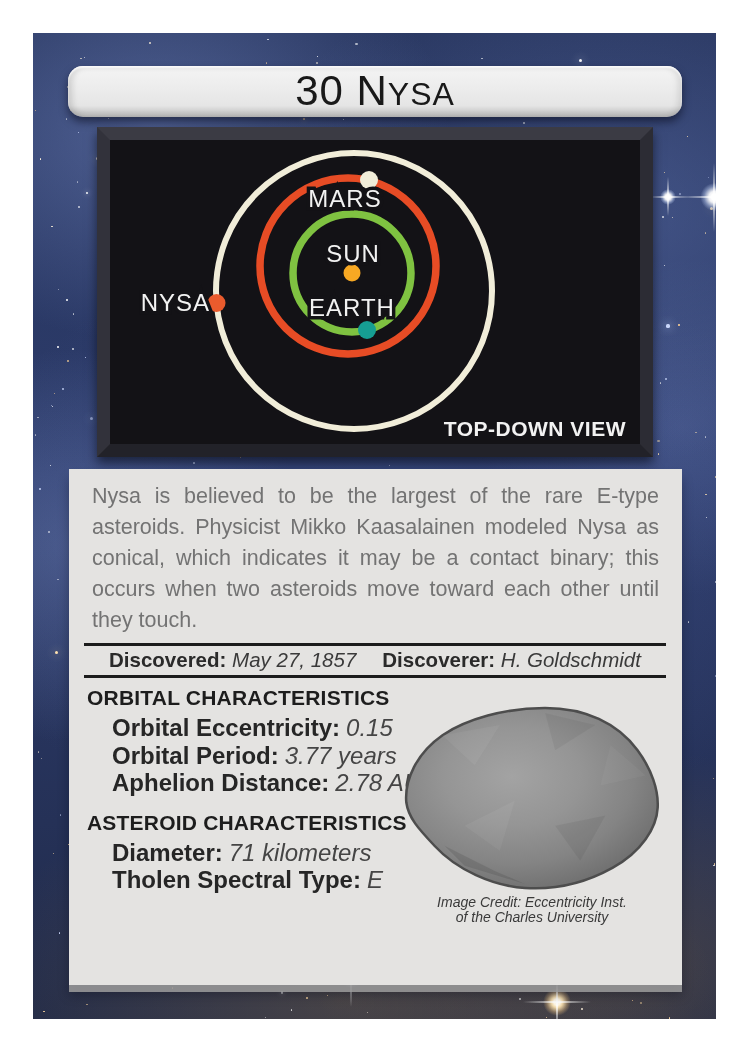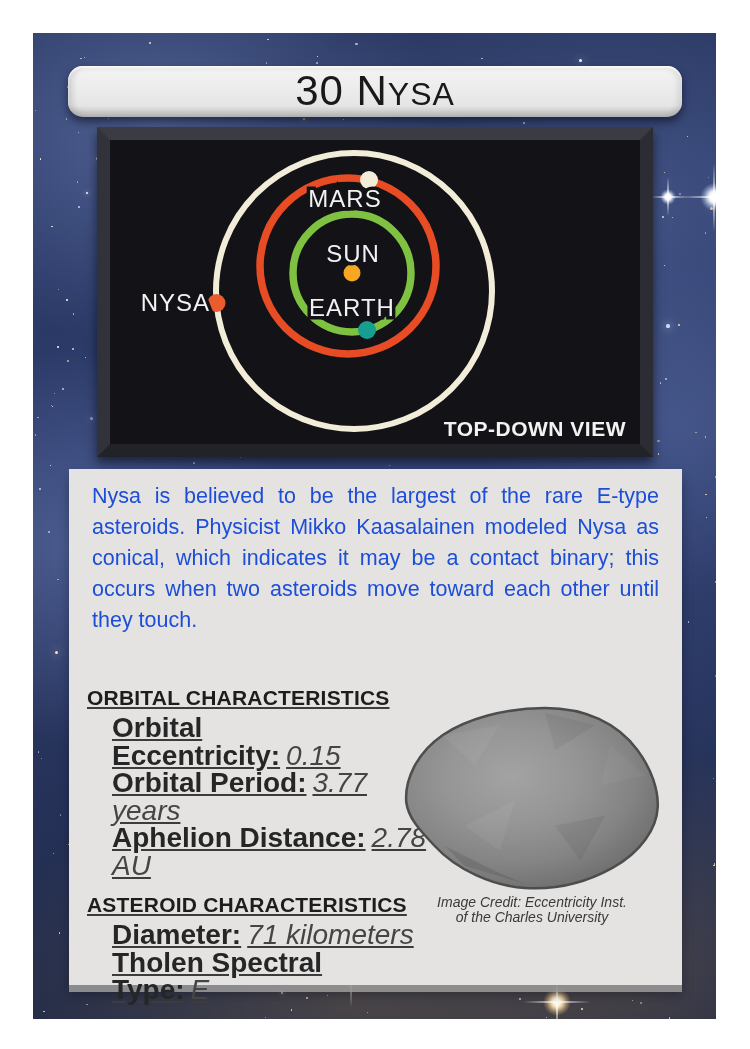--- a/index.html
+++ b/index.html
@@ -38,29 +38,29 @@
     border:13px solid;border-color:#3b3b44 #2c2c34 #222229 #32323b;background:#fca5a5;
     box-shadow:0 6px 10px rgba(5,8,20,0.6);}
   .orbit-svg{display:block;width:530px;height:304px;}
   .orbit-svg text{fill:#f2f2f2;font-family:"Liberation Sans",sans-serif;letter-spacing:1px;
     paint-order:stroke;stroke:#131216;stroke-width:7px;}
   .orbit-svg text.view{font-weight:bold;letter-spacing:0.5px;stroke-width:0;}
   
   .info-panel{position:absolute;left:69px;top:469px;width:613px;height:516px;background:#e4e3e1;
     box-shadow:0 7px 0 rgba(158,158,158,0.85), 0 10px 10px rgba(10,12,25,0.35);color:#3c3c3c;}
   .about{position:absolute;left:23px;top:12px;width:567px;margin:0;font-size:21.5px;line-height:31px;
-    text-align:justify;color:#1d4ed8;}
+    text-align:justify;color:#737373;}
   .disc-row{position:absolute;left:15px;top:174px;width:582px;border-top:3px solid #1c1c1c;
     border-bottom:3px solid #1c1c1c;display:flex;justify-content:center;align-items:center;gap:26px;
     padding:2px 0 3px 0;font-size:20.5px;color:#2a2a2a;}
   .disc-row .lbl{font-weight:bold;}
   .disc-row .val{font-style:italic;color:#3a3a3a;}
-  .stats-col{position:absolute;left:18px;top:209px;width:340px;text-decoration:underline;}
+  .stats-col{position:absolute;left:18px;top:209px;width:340px;}
   .stats-col h3{margin:8px 0 4px 0;font-size:21px;color:#1d1d1d;letter-spacing:0.2px;}
-  .stat{padding-left:25px;font-size:28px;line-height:27.5px;color:#262626;}
+  .stat{padding-left:25px;font-size:24px;line-height:27.5px;color:#262626;}
   .stat .sl{font-weight:bold;}
   .stat .sv{font-style:italic;color:#454545;margin-left:6px;}
   .stats-col h3.second{margin-top:14px;}
   .model-col{position:absolute;left:328px;top:228px;width:270px;text-align:center;}
   .model-col svg{display:block;margin:8px auto 0 auto;}
   .model-caption{margin-top:24px;font-size:21.5px;font-style:italic;color:#2c2c2c;}
   .model-credit{margin-top:4px;font-size:14px;line-height:15px;font-style:italic;color:#3a3a3a;}
 </style>
 </head>
 <body>
@@ -573,20 +573,24 @@
       <text x="243" y="122" font-size="24" text-anchor="middle">SUN</text>
       <text x="242" y="176" font-size="24" text-anchor="middle">EARTH</text>
       <text x="100" y="171" font-size="24" text-anchor="end">NYSA</text>
       <text x="516" y="296" font-size="21" text-anchor="end" class="view">TOP-DOWN VIEW</text>
     </svg>
   </div>
 
   <div class="info-panel">
     <p class="about">Nysa is believed to be the largest of the rare E-type asteroids. Physicist Mikko Kaasalainen modeled Nysa as conical, which indicates it may be a contact binary; this occurs when two asteroids move toward each other until they touch.</p>
 
+    <div class="disc-row">
+      <span><span class="lbl">Discovered:</span>&nbsp;<span class="val">May 27, 1857</span></span>
+      <span><span class="lbl">Discoverer:</span>&nbsp;<span class="val">H. Goldschmidt</span></span>
+    </div>
 
     <div class="stats-col">
       <h3>ORBITAL CHARACTERISTICS</h3>
       <div class="stat">
         <span class="sl">Orbital Eccentricity:</span><span class="sv">0.15</span></div>
       <div class="stat">
         <span class="sl">Orbital Period:</span><span class="sv">3.77 years</span></div>
       <div class="stat">
         <span class="sl">Aphelion Distance:</span><span class="sv">2.78 AU</span></div>
 

